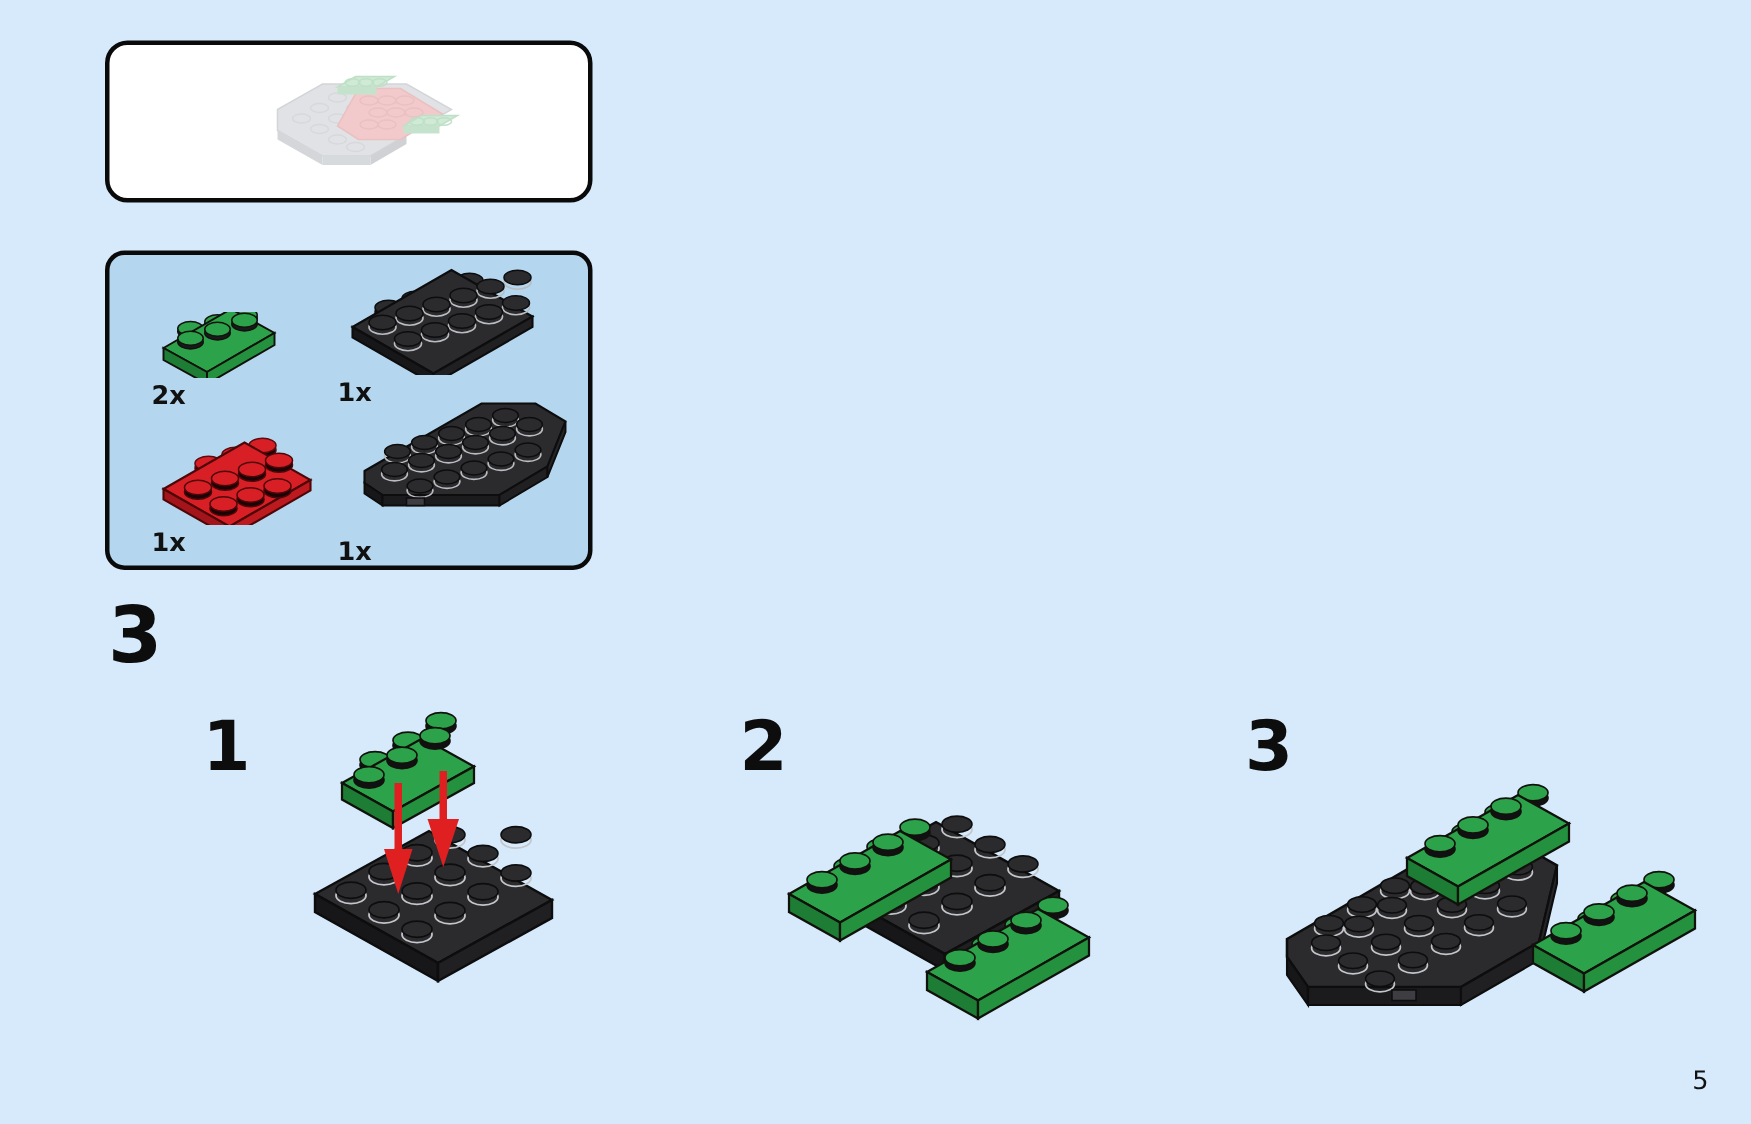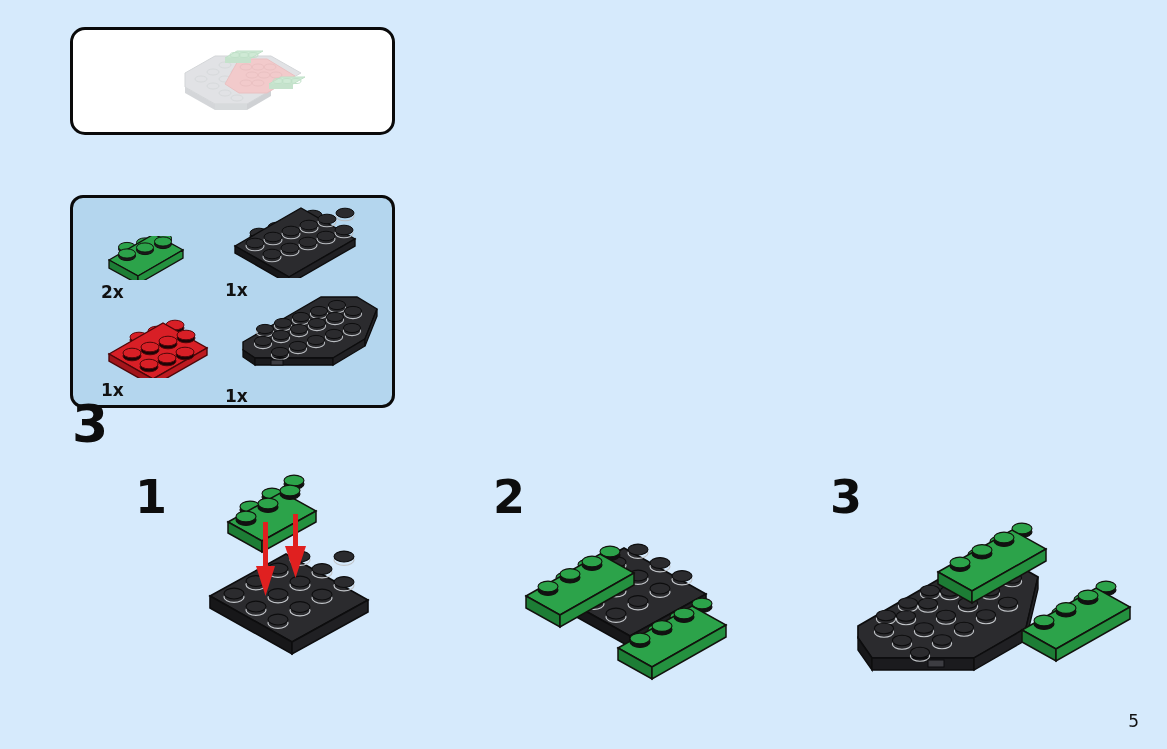--- a/index.html
+++ b/index.html
@@ -42,21 +42,20 @@
   #parts-box {
     position: absolute;
     left: 70px;
     top: 167px;
     width: 325px;
     height: 213px;
     background: #b4d6ee;
     border: 3px solid #0a0a0a;
     border-radius: 13px;
     box-sizing: border-box;
-    margin-top: 28px;
   }
   .part-cell {
     position: absolute;
   }
   .part-art {
     position: relative;
     height: 74px;
   }
   .part-art svg { position: absolute; left: 0; top: 0; }
   .part-count {

